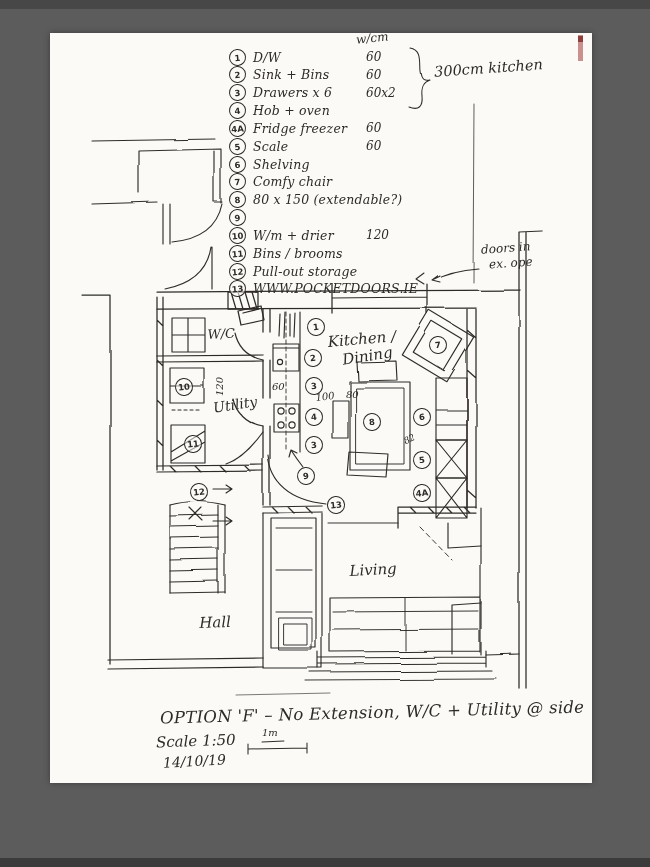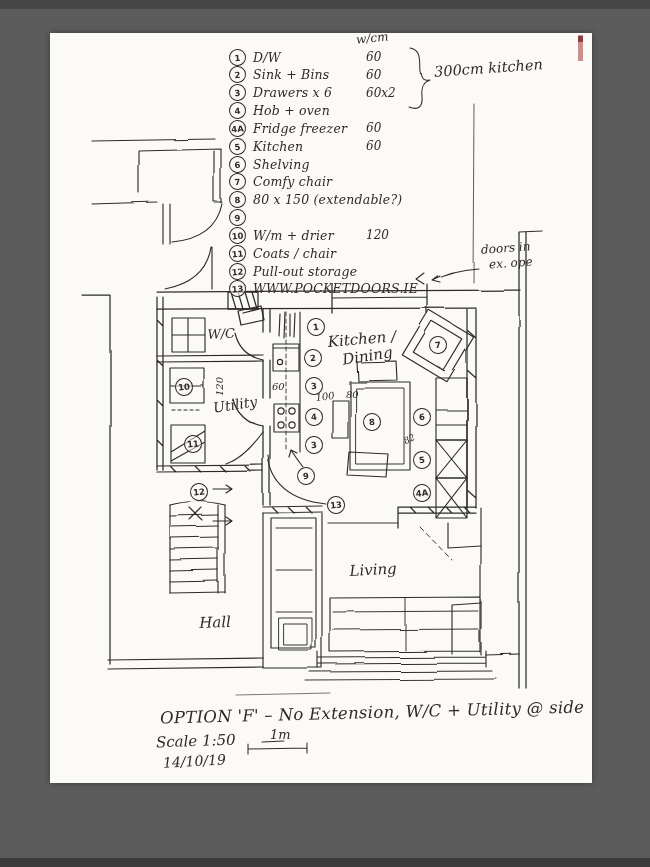--- a/index.html
+++ b/index.html
@@ -203,21 +203,21 @@
     </div>
 
     <div class="lrow">
       <span class="lc">4A</span>
       <span class="ll hw">Fridge freezer</span>
       <span class="lw hw">60</span>
     </div>
 
     <div class="lrow">
       <span class="lc">5</span>
-      <span class="ll hw">Kitchen</span>
+      <span class="ll hw">Scale</span>
       <span class="lw hw">60</span>
     </div>
 
     <div class="lrow">
       <span class="lc">6</span>
       <span class="ll hw">Shelving</span>
       <span class="lw hw"></span>
     </div>
 
     <div class="lrow">
@@ -238,21 +238,21 @@
     </div>
 
     <div class="lrow">
       <span class="lc">10</span>
       <span class="ll hw">W/m + drier</span>
       <span class="lw hw">120</span>
     </div>
 
     <div class="lrow">
       <span class="lc">11</span>
-      <span class="ll hw">Coats / chair</span>
+      <span class="ll hw">Bins / brooms</span>
       <span class="lw hw"></span>
     </div>
 
     <div class="lrow">
       <span class="lc">12</span>
       <span class="ll hw">Pull-out storage</span>
       <span class="lw hw"></span>
     </div>
 
     <div class="lrow">
@@ -291,17 +291,17 @@
     <div class="pmark" style="left: 413px; top: 408px;">6</div>
     <div class="pmark" style="left: 413px; top: 451px;">5</div>
     <div class="pmark" style="left: 413px; top: 484px;">4A</div>
     <div class="pmark" style="left: 175px; top: 378px;">10</div>
     <div class="pmark" style="left: 184px; top: 435px;">11</div>
     <div class="pmark" style="left: 190px; top: 483px;">12</div>
   </div>
 
 <div class="abs hw" style="left:160px;top:703px;font-style:italic;font-size:16.5px;transform:rotate(-1.5deg);letter-spacing:.3px;">OPTION 'F' – No Extension, W/C + Utility @ side</div>
 <div class="abs hw" style="left:156px;top:732px;font-style:italic;font-size:15px;transform:rotate(-2deg);">Scale 1:50</div>
-<div class="abs hw" style="left:262px;top:727px;font-style:italic;font-size:13px;margin-left:8px;">1m</div>
+<div class="abs hw" style="left:262px;top:727px;font-style:italic;font-size:10px;">1m</div>
 <div class="abs hw" style="left:163px;top:753px;font-style:italic;font-size:14px;transform:rotate(-3deg);">14/10/19</div>
 
 <div id="caption">
 </div>
 
 </body></html>

